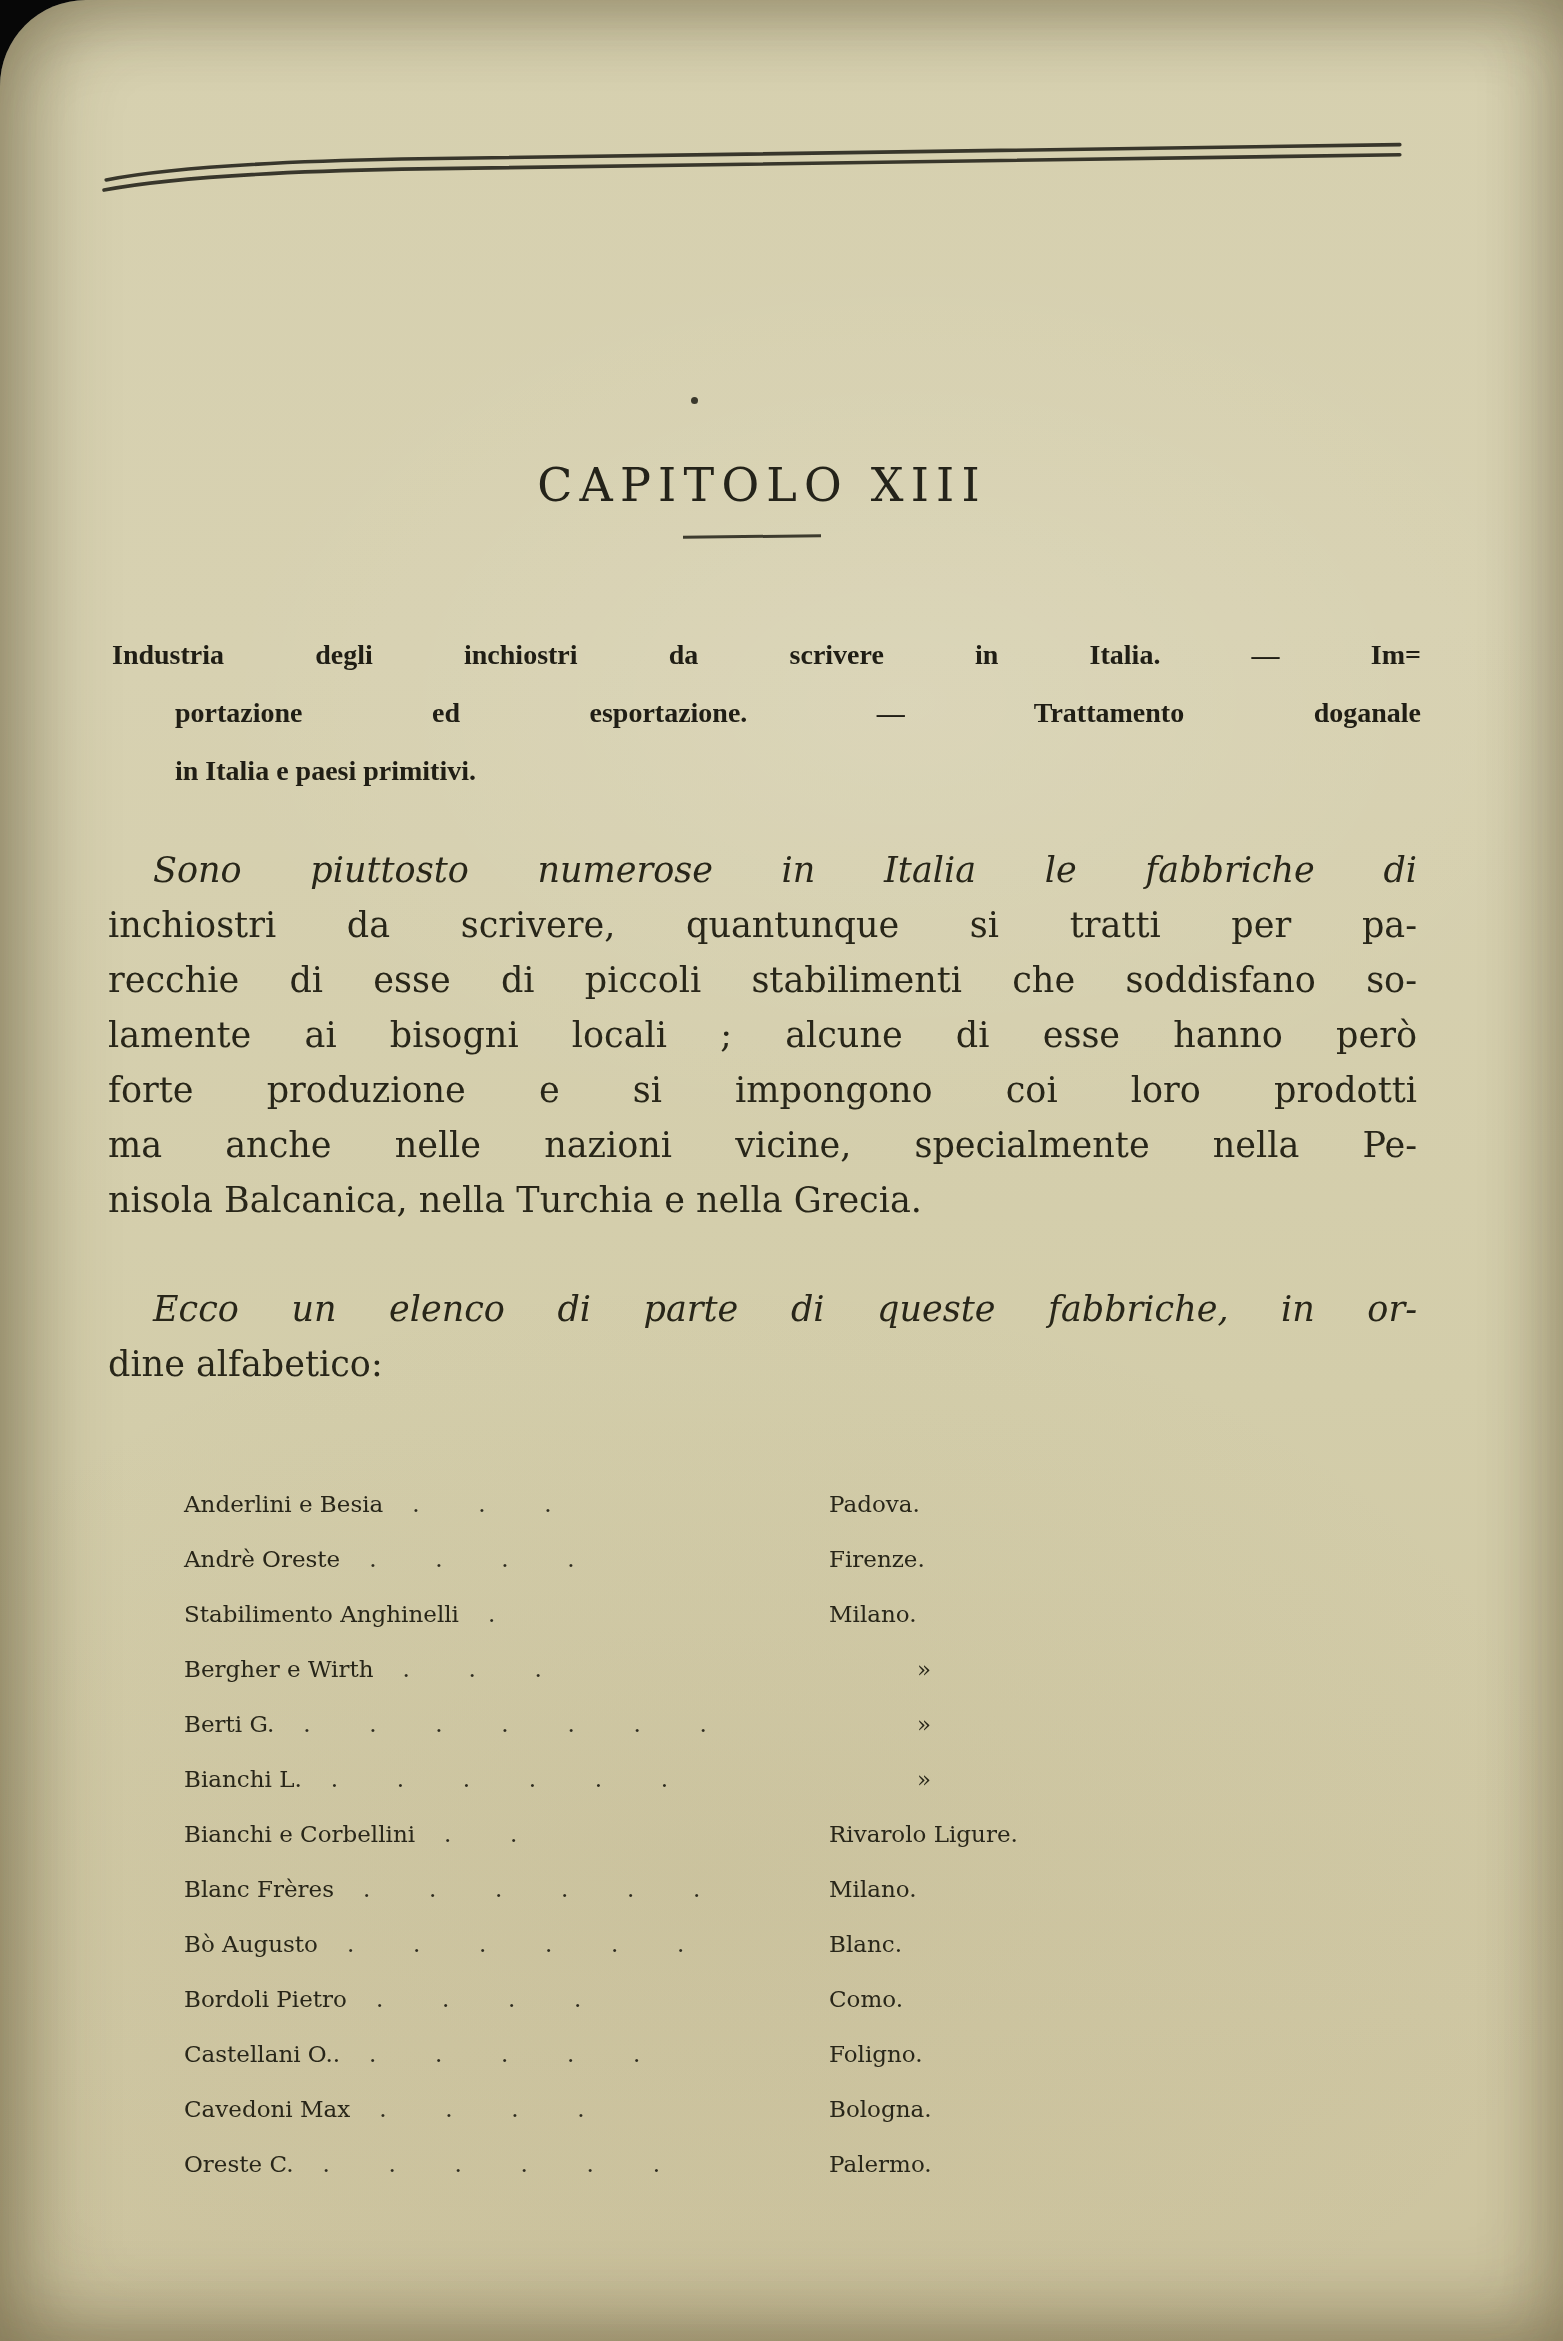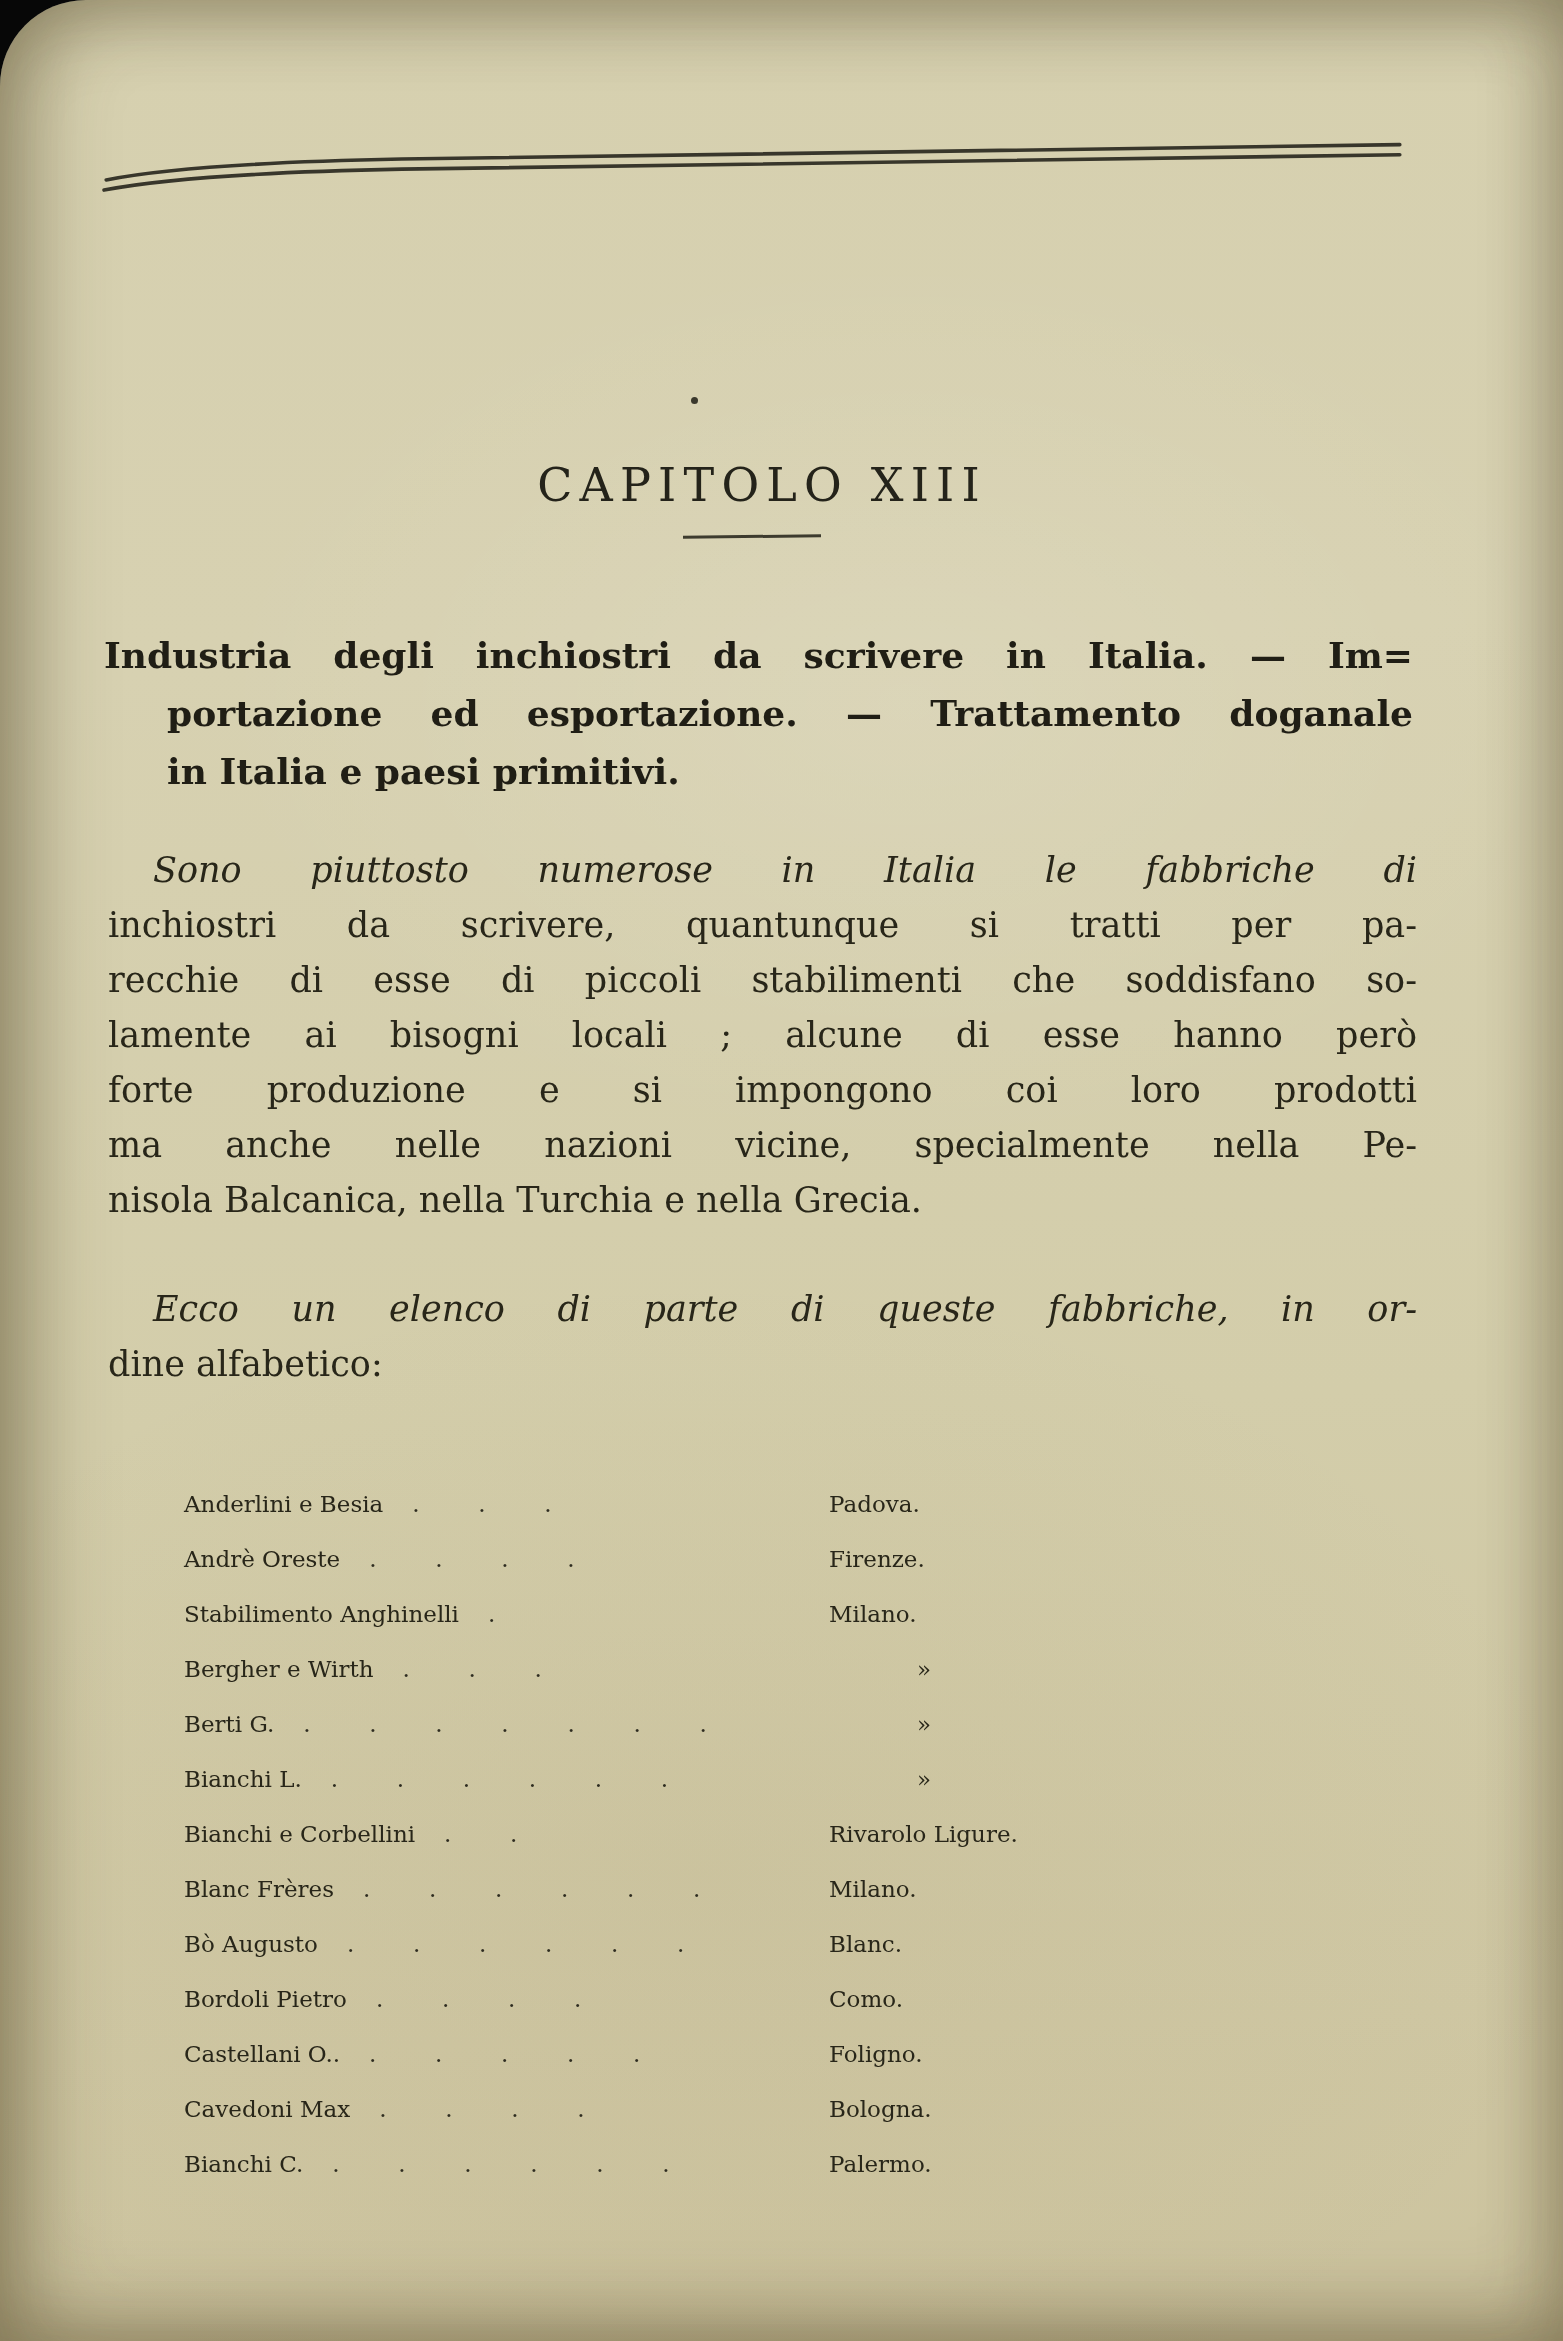--- a/index.html
+++ b/index.html
@@ -31,22 +31,22 @@
   }
   .chapter-title{
     position:absolute;left:108px;top:458px;width:1308px;
     text-align:center;font-size:46px;letter-spacing:7.2px;color:#24231a;
   }
   .title-rule{
     position:absolute;left:683px;top:535px;width:138px;height:2.9px;
     background:#3d3b2e;transform:rotate(-0.6deg);
   }
   .heading{
-    position:absolute;left:104px;top:626px;width:1309px;
-    font-weight:bold;font-size:36px;line-height:58px;color:#201e15;
+    position:absolute;left:112px;top:626px;width:1309px;
+    font-weight:bold;font-size:28px;line-height:58px;color:#201e15;font-family:Liberation Serif, serif;
   }
   .heading .ln{text-align:justify;text-align-last:justify;}
   .heading .ln.indented{padding-left:63px;}
   .heading .ln.last{text-align:right;text-align-last:left;}
   .para{
     position:absolute;left:108px;width:1309px;
     font-size:35px;line-height:55px;color:#282619;
   }
   .para .ln{text-align:justify;text-align-last:justify;}
   .para .ln.first{text-indent:45px;font-style:italic;}
@@ -143,19 +143,19 @@
     </div>
     <div class="row">
       <span class="nm">Castellani O..</span><span class="ld">. . . . .</span>
       <span class="ct">Foligno.</span>
     </div>
     <div class="row">
       <span class="nm">Cavedoni Max</span><span class="ld">. . . .</span>
       <span class="ct">Bologna.</span>
     </div>
     <div class="row">
-      <span class="nm">Bianchi C.</span><span class="ld">. . . . . .</span>
+      <span class="nm">Oreste C.</span><span class="ld">. . . . . .</span>
       <span class="ct">Palermo.</span>
     </div>
   </div>
 
 </div>
 
 
 </body></html>

